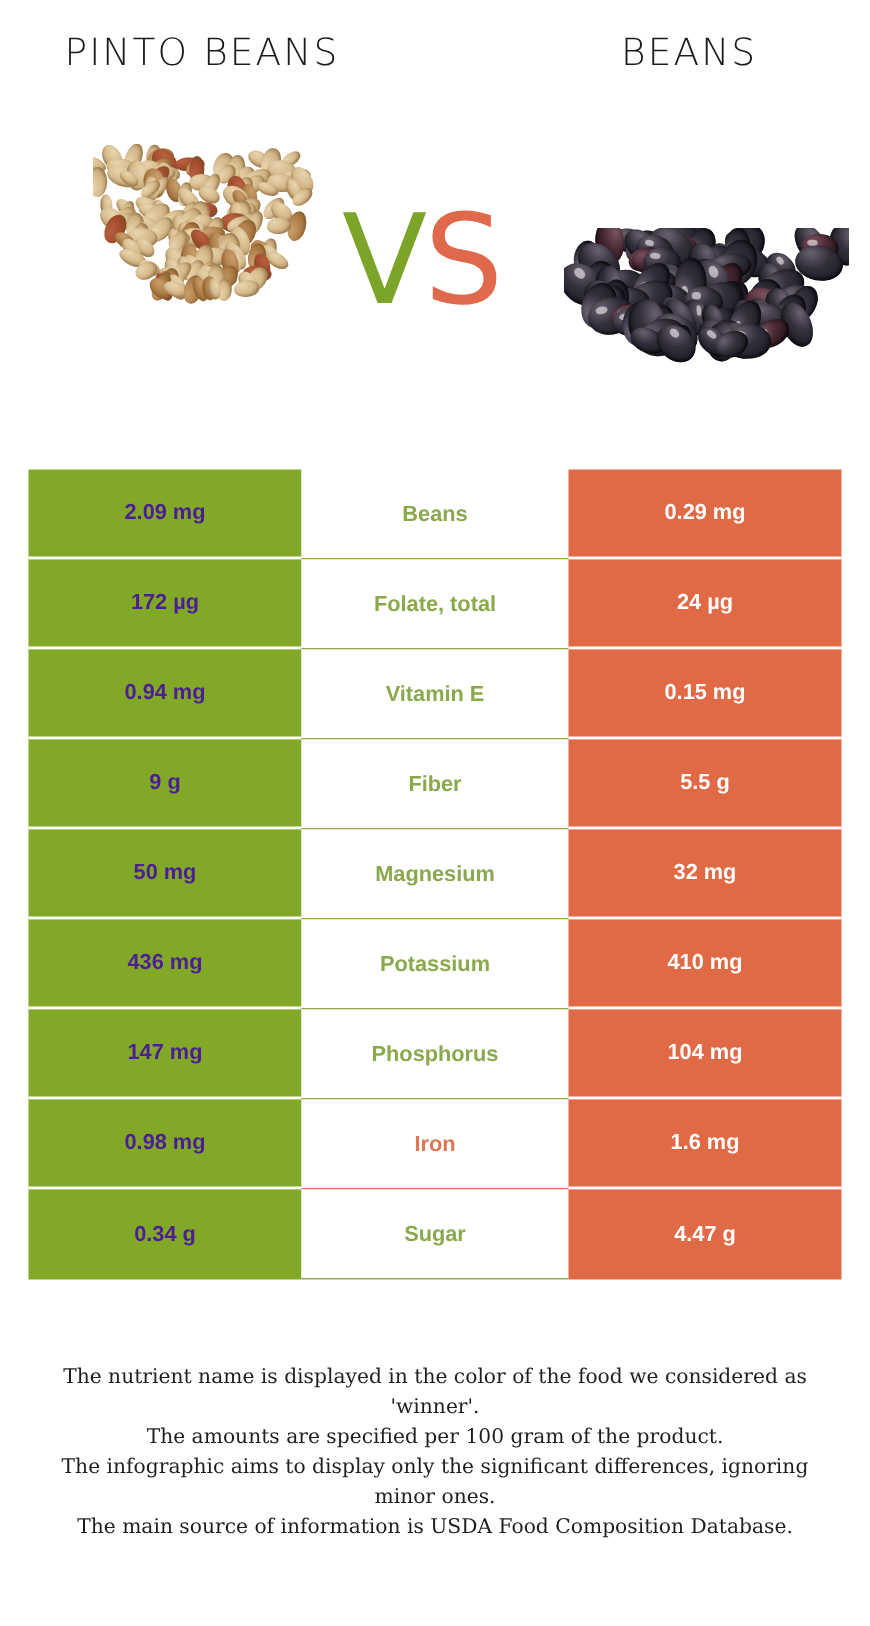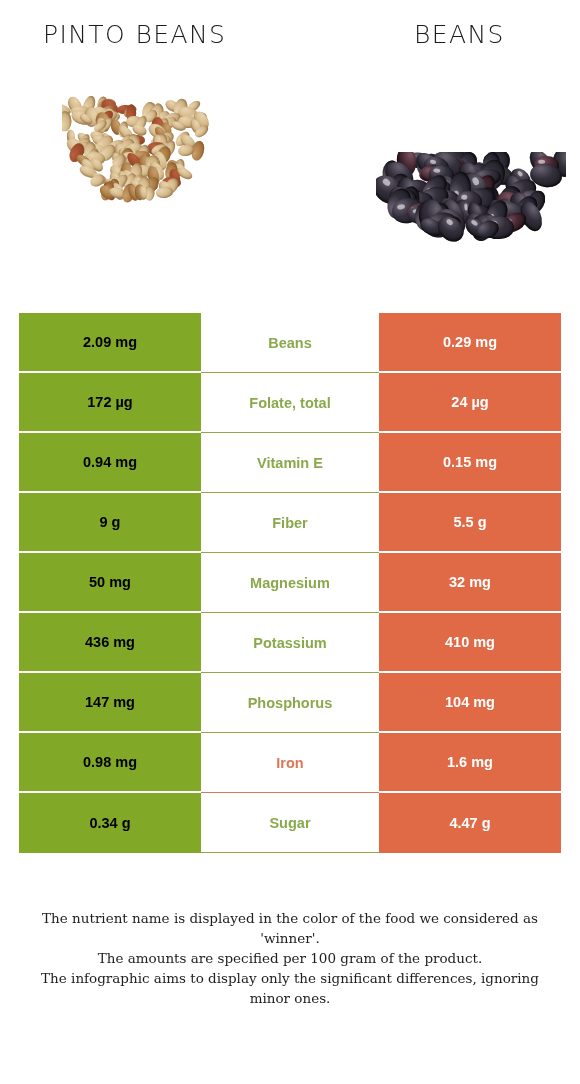--- a/index.html
+++ b/index.html
@@ -105,21 +105,21 @@
   .cell {
     display: flex;
     align-items: center;
     justify-content: center;
     box-sizing: border-box;
   }
   .cell-left {
     width: 182px;
     margin-left: 19px;
     background: #82a828;
-    color: #000000;
+    color: #4c1d95;
     font-size: 14.5px;
     font-weight: 700;
     border-bottom: 2px solid #ffffff;
   }
   .cell-mid {
     width: 178px;
     background: #ffffff;
     font-size: 14.5px;
     font-weight: 700;
     border-bottom: 1px solid #8ea84a;
@@ -323,20 +323,21 @@
       <div class="bean pinto" style="width: 15.8px; height: 8.8px; left: 126px; top: 26.1px; transform: rotate(66deg); z-index: 28;"></div>
       <div class="bean pinto" style="width: 14.2px; height: 7.6px; left: 1.9px; top: 36.8px; transform: rotate(87deg); z-index: 37;"></div>
       <div class="bean pinto" style="width: 16.8px; height: 9.8px; left: 27.7px; top: 36.1px; transform: rotate(25deg); z-index: 37;"></div>
       <div class="bean pinto" style="width: 18.8px; height: 10.2px; left: 21.5px; top: 56.9px; transform: rotate(-79deg); z-index: 56;"></div>
       <div class="bean pinto dark" style="width: 15.2px; height: 8.2px; left: 42.3px; top: 89.9px; transform: rotate(-54deg); z-index: 85;"></div>
       <div class="bean pinto" style="width: 20.3px; height: 14.3px; left: 19.4px; top: 14.1px; transform: rotate(88deg); z-index: 19;"></div>
       <div class="bean pinto dark" style="width: 17.2px; height: 11.7px; left: 80.6px; top: 83.4px; transform: rotate(-55deg); z-index: 81;"></div>
       <div class="bean pinto" style="width: 20.5px; height: 14.1px; left: 81.4px; top: 62.8px; transform: rotate(-90deg); z-index: 64;"></div>
     </div>
 
+  <div class="vs"><span class="v">V</span><span class="s">S</span></div>
 
   <div class="food-img pile-right">
       <div class="bean black glint" style="width: 27.7px; height: 19.7px; left: 99.9px; top: 64.7px; transform: rotate(31deg); z-index: 81;"></div>
       <div class="bean black" style="width: 31.3px; height: 23.2px; left: 8.1px; top: 39.7px; transform: rotate(-71deg); z-index: 56;"></div>
       <div class="bean black glint" style="width: 32.6px; height: 21.7px; left: 127.5px; top: 28.6px; transform: rotate(-27deg); z-index: 43;"></div>
       <div class="bean black glint" style="width: 31.2px; height: 20.7px; left: 11.3px; top: 39.7px; transform: rotate(-34deg); z-index: 54;"></div>
       <div class="bean black glint" style="width: 28.2px; height: 22.4px; left: 107.5px; top: -0.3px; transform: rotate(-58deg); z-index: 12;"></div>
       <div class="bean black" style="width: 31.8px; height: 23.3px; left: 153.5px; top: 11.9px; transform: rotate(10deg); z-index: 26;"></div>
       <div class="bean black glint" style="width: 25.8px; height: 18.2px; left: 37.8px; top: 51.6px; transform: rotate(-46deg); z-index: 66;"></div>
       <div class="bean black purple" style="width: 31.8px; height: 21.6px; left: 120px; top: 40.6px; transform: rotate(27deg); z-index: 56;"></div>
@@ -493,13 +494,14 @@
         <span class="label-green">Sugar</span>
       </div>
       <div class="cell cell-right">4.47 g</div>
     </div>
   </div>
 
 <div class="footer">
   <p>The nutrient name is displayed in the color of the food we considered as 'winner'.</p>
   <p>The amounts are specified per 100 gram of the product.</p>
   <p>The infographic aims to display only the significant differences, ignoring minor ones.</p>
+  <p>The main source of information is USDA Food Composition Database.</p>
 </div>
 
 </body></html>

